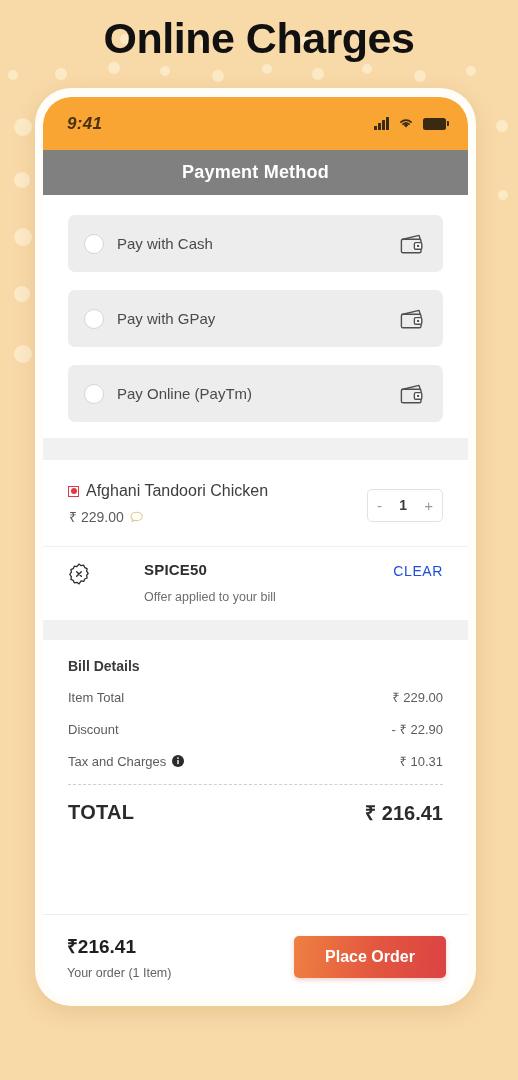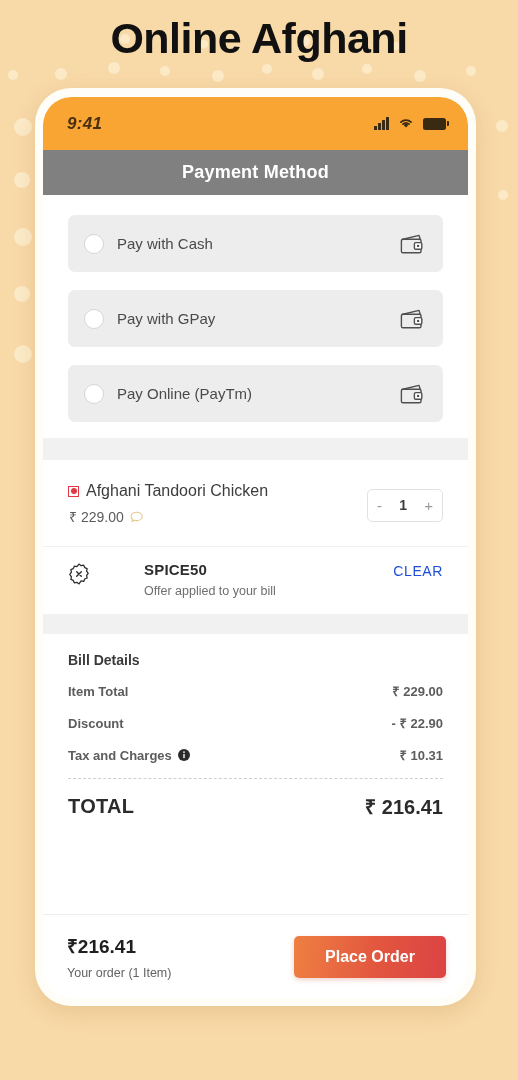--- a/index.html
+++ b/index.html
@@ -206,39 +206,38 @@
     padding: 14px 25px 16px 25px;
     display: flex;
     align-items: flex-start;
     flex: 0 0 auto;
     border-top: 1px solid #f0f0f0;
     gap: 40px;
   }
   .coupon-icon { width: 22px; height: 22px; flex: 0 0 auto; margin-top: 2px; }
   #coupon-texts { flex: 1 1 auto; margin-left: 14px; }
   #coupon-code { font-size: 15px; font-weight: bold; color: #2e2e2e; letter-spacing: .2px; }
-  #coupon-sub { font-size: 12.5px; color: #6e6e6e; margin-top: 6px; }
+  #coupon-sub { font-size: 12.5px; color: #6e6e6e; margin-top: 12px; }
   #coupon-clear {
     font-size: 14px; color: #1d4ed8; letter-spacing: .6px;
     flex: 0 0 auto; margin-top: 2px; cursor: pointer;
   }
 
   
   #bill-details {
     background: #fff;
     padding: 18px 25px 12px 25px;
     flex: 0 0 auto;
   }
   #bill-title { font-size: 14px; font-weight: bold; color: #3a3a3a; }
   .bill-row {
     display: flex; justify-content: space-between; align-items: center;
     margin-top: 14px;
     font-size: 13px;
     color: #5c5c5c;
-    font-weight: bold;
   }
   .bill-row .bill-label { display: flex; align-items: center; gap: 6px; }
   .info-icon { width: 12px; height: 12px; flex: 0 0 auto; }
   #bill-divider {
     border-top: 1.5px dashed #cfcfcf;
     margin-top: 14px;
   }
   #total-row {
     display: flex; justify-content: space-between; align-items: center;
     margin-top: 14px;
@@ -297,21 +296,21 @@
     <div class="bg-dot" style="left: 414px; top: 70px; width: 12px; height: 12px;"></div>
     <div class="bg-dot" style="left: 466px; top: 66px; width: 10px; height: 10px;"></div>
     <div class="bg-dot" style="left: 496px; top: 120px; width: 12px; height: 12px;"></div>
     <div class="bg-dot" style="left: 498px; top: 190px; width: 10px; height: 10px;"></div>
     <div class="bg-dot" style="left: 120px; top: 34px; width: 10px; height: 10px;"></div>
     <div class="bg-dot" style="left: 200px; top: 40px; width: 8px; height: 8px;"></div>
     <div class="bg-dot" style="left: 300px; top: 36px; width: 10px; height: 10px;"></div>
     <div class="bg-dot" style="left: 392px; top: 42px; width: 8px; height: 8px;"></div>
   </div>
 
-<div id="page-title">Online Afghani</div>
+<div id="page-title">Online Charges</div>
 
 <div id="phone-frame">
   <div id="phone-screen">
 
     <div id="status-bar">
       <div id="status-time">9:41</div>
       <div id="status-icons">
         <span class="sig-bars">
             <i></i>
             <i></i>

